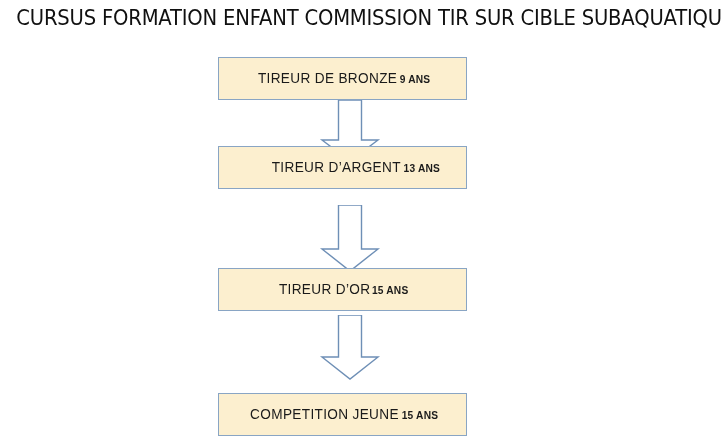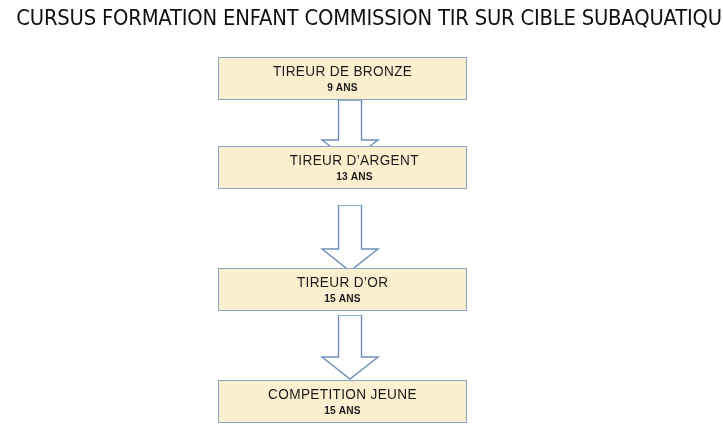--- a/index.html
+++ b/index.html
@@ -45,21 +45,20 @@
   
   .flow-box {
     position: absolute;
     left: 218px;
     width: 249px;
     height: 43px;
     box-sizing: border-box;
     background: #FCEFCF;
     border: 1.4px solid #89A5C4;
     display: flex;
-    flex-direction: column;
     align-items: center;
     justify-content: center;
     line-height: 1;
   }
   .flow-box .box-title {
     font-family: "Liberation Sans", sans-serif;
     font-size: 14.2px;
     font-weight: 400;
     color: #1a1a1a;
     letter-spacing: 0.35px;
@@ -72,21 +71,21 @@
     font-weight: 700;
     color: #1a1a1a;
     letter-spacing: 0.2px;
     margin-top: 4px;
     white-space: nowrap;
   }
 
   #box-bronze      { top: 57px; }
   #box-argent      { top: 146px; padding-left: 24px; }
   #box-or          { top: 268px; }
-  #box-competition { top: 380px; }
+  #box-competition { top: 393px; }
 
   
   .flow-arrow {
     position: absolute;
     left: 319px;
     width: 62px;
   }
   .flow-arrow svg { display: block; width: 100%; height: 100%; }
   #arrow-1 { top: 100px;  height: 62px; }
   #arrow-2 { top: 205px;  height: 67px; }

